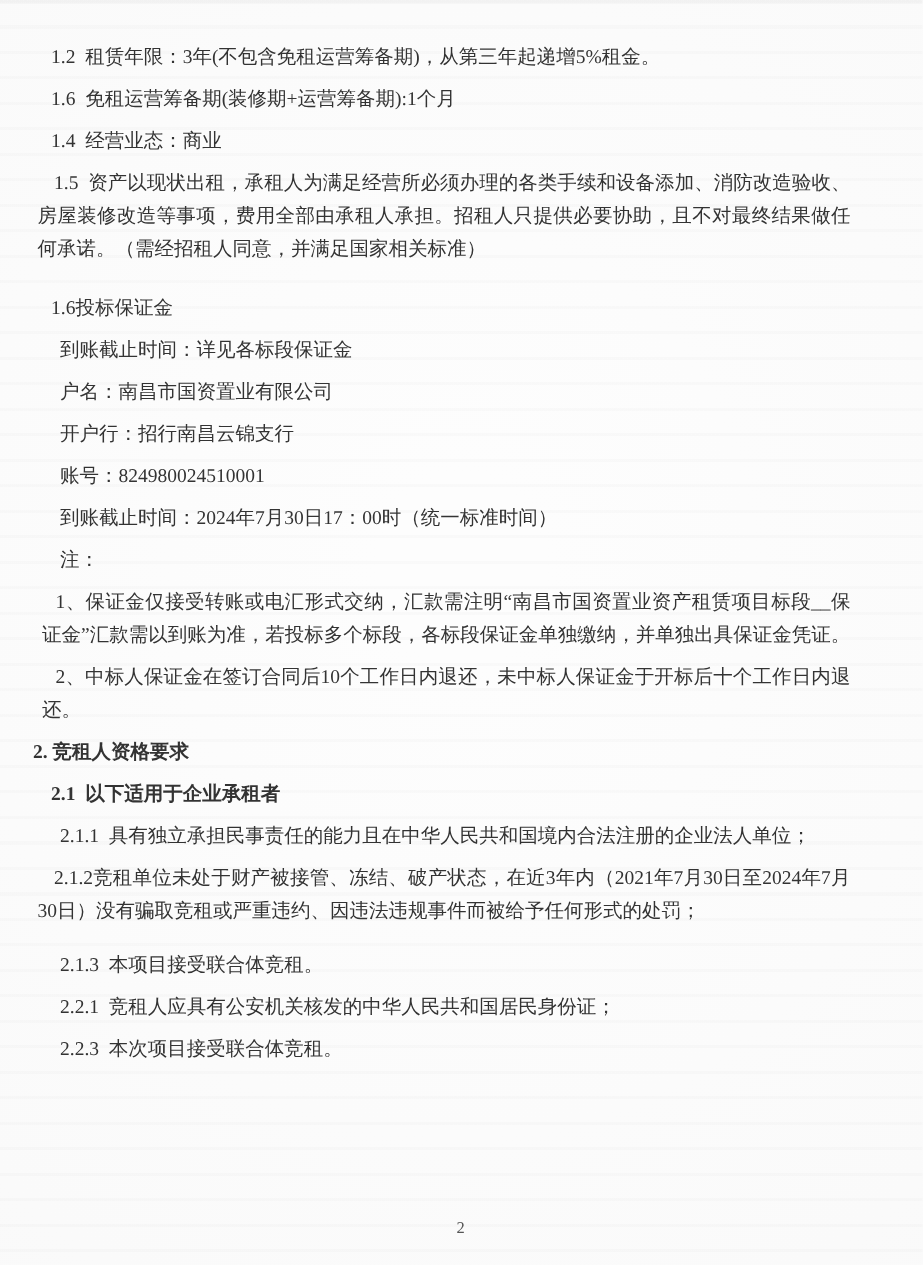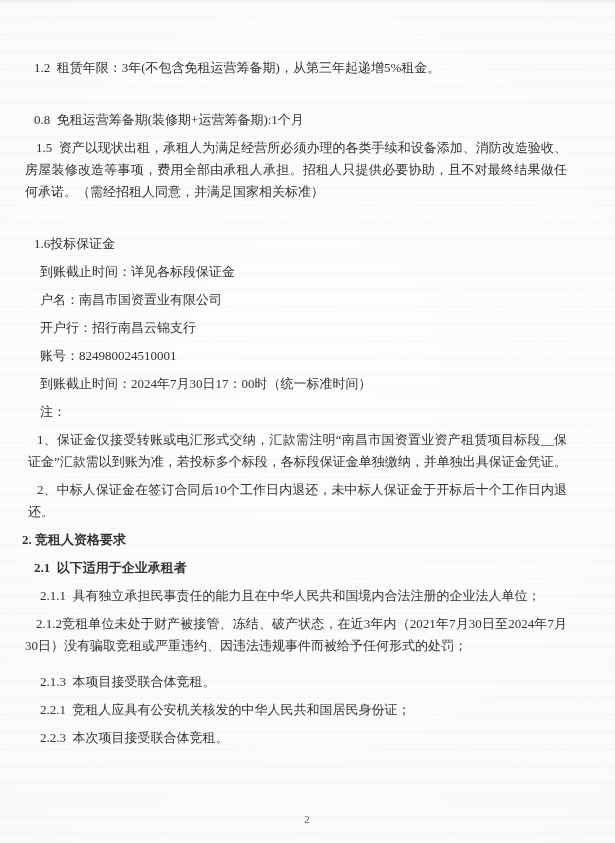--- a/index.html
+++ b/index.html
@@ -27,21 +27,21 @@
   }
   .para {
     margin: 0 24px 6px 27px;
     font-size: 13px;
     line-height: 22px;
     text-indent: 9px;
     white-space: pre-wrap;
     word-break: break-all;
     text-align: justify;
   }
-  .role-item      { text-indent: 7px; margin-top: 30px; }
+  .role-item      { text-indent: 7px; }
   .role-detail    { text-indent: 13px; }
   .role-paragraph { margin-left: 25px; text-indent: 11px; }
   .role-note      { margin-left: 28px; text-indent: 9px; }
   .role-section   { margin-left: 22px; text-indent: 0; font-weight: bold; }
   .role-subheading{ text-indent: 7px; font-weight: bold; }
   
   #p-item-1-5   { margin-bottom: 17px; }
   #p-item-2-1-2 { margin-bottom: 14px; }
   #p-item-2-2-2 { margin-bottom: 0; }
   .page-footer {
@@ -57,21 +57,22 @@
     letter-spacing: 1px;
   }
 </style>
 </head>
 <body>
 
 <div class="scan-noise"></div>
 
 <main class="doc-body">
     <p class="para role-item" id="p-item-1-2">1.2  租赁年限：3年(不包含免租运营筹备期)，从第三年起递增5%租金。</p>
-    <p class="para role-item" id="p-item-1-3">0.8  免租运营筹备期(装修期+运营筹备期):1个月</p>
+    <p class="para role-item" id="p-item-1-3">1.6  免租运营筹备期(装修期+运营筹备期):1个月</p>
+    <p class="para role-item" id="p-item-1-4">1.4  经营业态：商业</p>
     <p class="para role-paragraph" id="p-item-1-5">1.5  资产以现状出租，承租人为满足经营所必须办理的各类手续和设备添加、消防改造验收、房屋装修改造等事项，费用全部由承租人承担。招租人只提供必要协助，且不对最终结果做任何承诺。（需经招租人同意，并满足国家相关标准）</p>
     <p class="para role-item" id="p-item-1-6">1.6投标保证金</p>
     <p class="para role-detail" id="p-deposit-amount">到账截止时间：详见各标段保证金</p>
     <p class="para role-detail" id="p-account-name">户名：南昌市国资置业有限公司</p>
     <p class="para role-detail" id="p-bank-branch">开户行：招行南昌云锦支行</p>
     <p class="para role-detail" id="p-account-number">账号：824980024510001</p>
     <p class="para role-detail" id="p-deadline">到账截止时间：2024年7月30日17：00时（统一标准时间）</p>
     <p class="para role-detail" id="p-note-label">注：</p>
     <p class="para role-note" id="p-note-1">1、保证金仅接受转账或电汇形式交纳，汇款需注明“南昌市国资置业资产租赁项目标段__保证金”汇款需以到账为准，若投标多个标段，各标段保证金单独缴纳，并单独出具保证金凭证。</p>
     <p class="para role-note" id="p-note-2">2、中标人保证金在签订合同后10个工作日内退还，未中标人保证金于开标后十个工作日内退还。</p>

